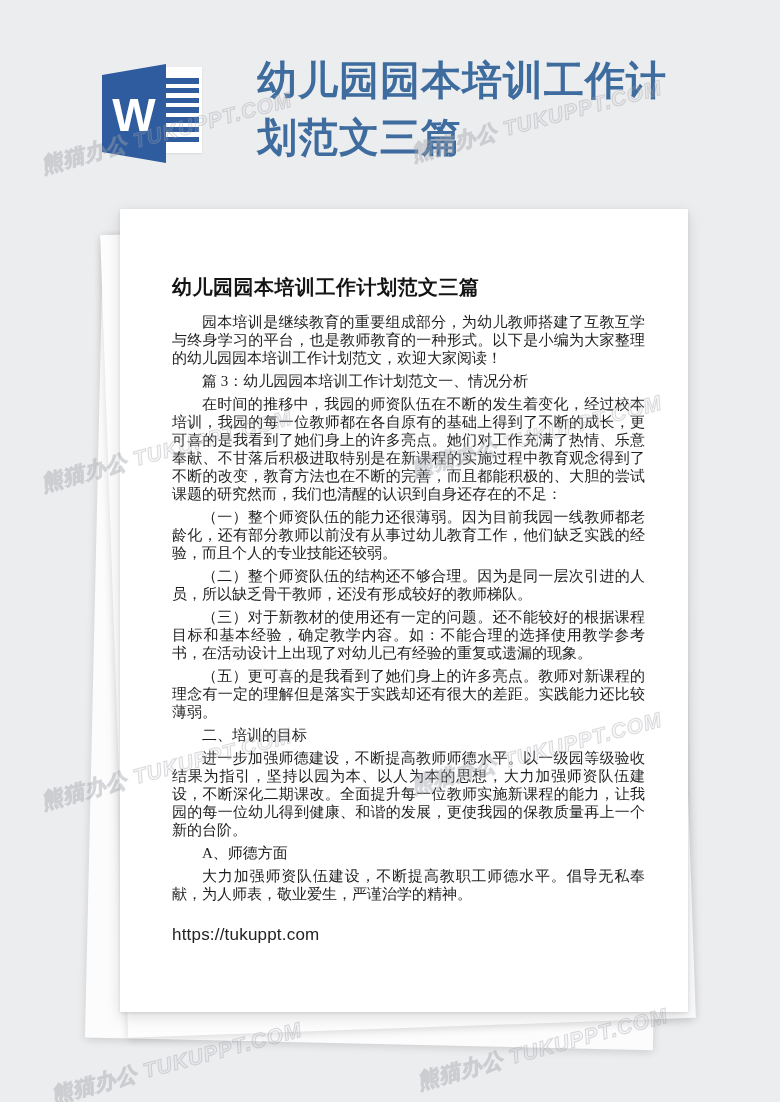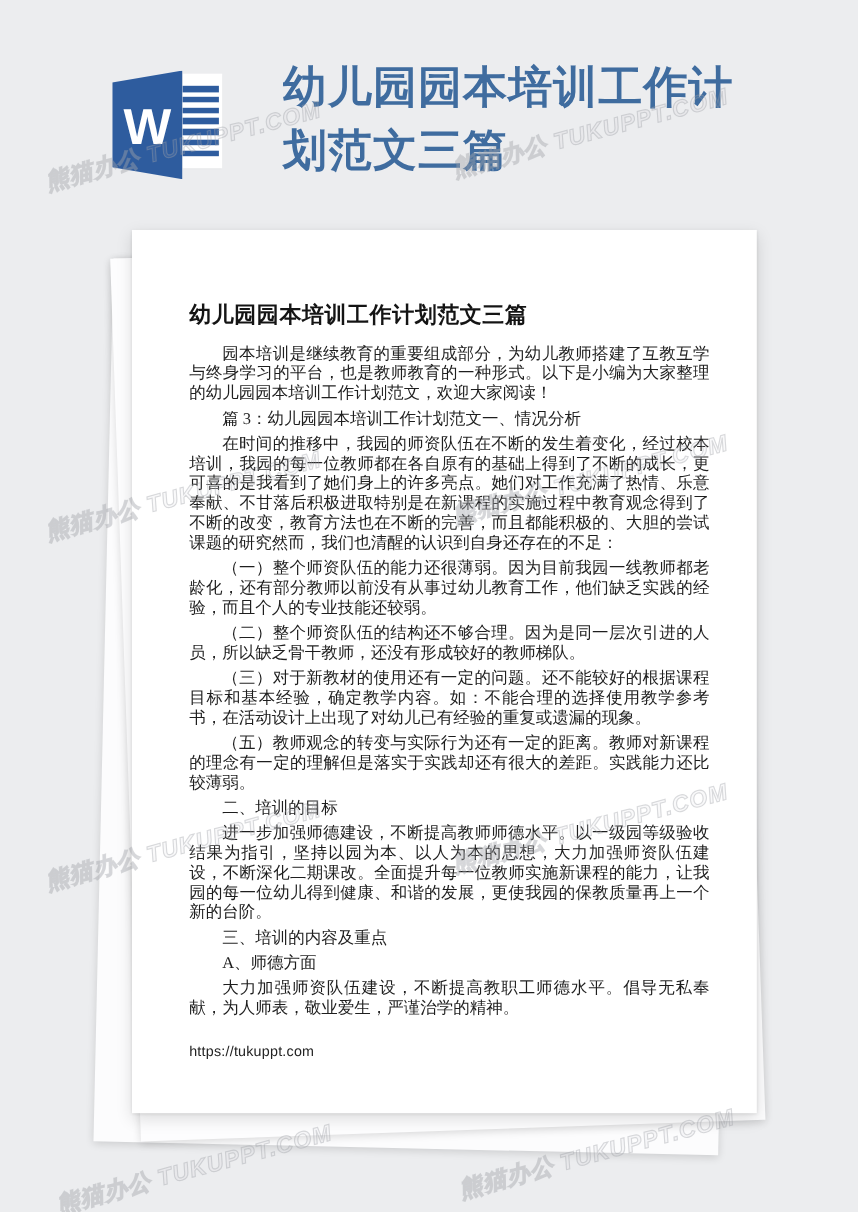--- a/index.html
+++ b/index.html
@@ -73,21 +73,21 @@
   .para {
     font-family: "Liberation Serif", "DejaVu Serif", serif;
     font-size: 15px; line-height: 18px; color: #1e1e1e;
     text-align: justify; text-indent: 2em;
     word-break: break-all;
     margin: 5px 0;
   }
   .doc-footer {
     margin-top: 22px;
     font-family: "Liberation Sans", sans-serif;
-    font-size: 13px; color: #222222; letter-spacing: 0.2px;
+    font-size: 17px; color: #222222; letter-spacing: 0.2px;
   }
 
   
   .watermark-layer { position: absolute; inset: 0; pointer-events: none; z-index: 50; }
   .wm {
     position: absolute; white-space: nowrap;
     transform: rotate(-15deg); transform-origin: 0 50%;
     font-family: "Liberation Sans", sans-serif;
     font-style: italic; font-weight: bold;
     font-size: 21px; letter-spacing: 1px;
@@ -123,24 +123,23 @@
 
   <div class="page front">
     <h2 class="doc-title">幼儿园园本培训工作计划范文三篇</h2>
     <div id="paragraphs">
         <p class="para">园本培训是继续教育的重要组成部分，为幼儿教师搭建了互教互学与终身学习的平台，也是教师教育的一种形式。以下是小编为大家整理的幼儿园园本培训工作计划范文，欢迎大家阅读！</p>
         <p class="para">篇 3：幼儿园园本培训工作计划范文一、情况分析</p>
         <p class="para">在时间的推移中，我园的师资队伍在不断的发生着变化，经过校本培训，我园的每一位教师都在各自原有的基础上得到了不断的成长，更可喜的是我看到了她们身上的许多亮点。她们对工作充满了热情、乐意奉献、不甘落后积极进取特别是在新课程的实施过程中教育观念得到了不断的改变，教育方法也在不断的完善，而且都能积极的、大胆的尝试课题的研究然而，我们也清醒的认识到自身还存在的不足：</p>
         <p class="para">（一）整个师资队伍的能力还很薄弱。因为目前我园一线教师都老龄化，还有部分教师以前没有从事过幼儿教育工作，他们缺乏实践的经验，而且个人的专业技能还较弱。</p>
         <p class="para">（二）整个师资队伍的结构还不够合理。因为是同一层次引进的人员，所以缺乏骨干教师，还没有形成较好的教师梯队。</p>
         <p class="para">（三）对于新教材的使用还有一定的问题。还不能较好的根据课程目标和基本经验，确定教学内容。如：不能合理的选择使用教学参考书，在活动设计上出现了对幼儿已有经验的重复或遗漏的现象。</p>
-        <p class="para">（五）教师观念的转变与实际行为还有一定的距离。教师对新课程的理念有一定的理解但是落实于实践却还有很大的差距。实践能力还比较薄弱。</p>
+        <p class="para">（五）更可喜的是我看到了她们身上的许多亮点。教师对新课程的理念有一定的理解但是落实于实践却还有很大的差距。实践能力还比较薄弱。</p>
         <p class="para">二、培训的目标</p>
         <p class="para">进一步加强师德建设，不断提高教师师德水平。以一级园等级验收结果为指引，坚持以园为本、以人为本的思想，大力加强师资队伍建设，不断深化二期课改。全面提升每一位教师实施新课程的能力，让我园的每一位幼儿得到健康、和谐的发展，更使我园的保教质量再上一个新的台阶。</p>
-        <p class="para">三、培训的内容及重点</p>
         <p class="para">A、师德方面</p>
         <p class="para">大力加强师资队伍建设，不断提高教职工师德水平。倡导无私奉献，为人师表，敬业爱生，严谨治学的精神。</p>
       </div>
     <div class="doc-footer">https://tukuppt.com</div>
   </div>
 
   <div class="watermark-layer" id="watermarks">
       <span class="wm" style="left: 42px; top: 152px;">熊猫办公 TUKUPPT.COM</span>
       <span class="wm" style="left: 412px; top: 140px;">熊猫办公 TUKUPPT.COM</span>
       <span class="wm" style="left: 42px; top: 470px;">熊猫办公 TUKUPPT.COM</span>

